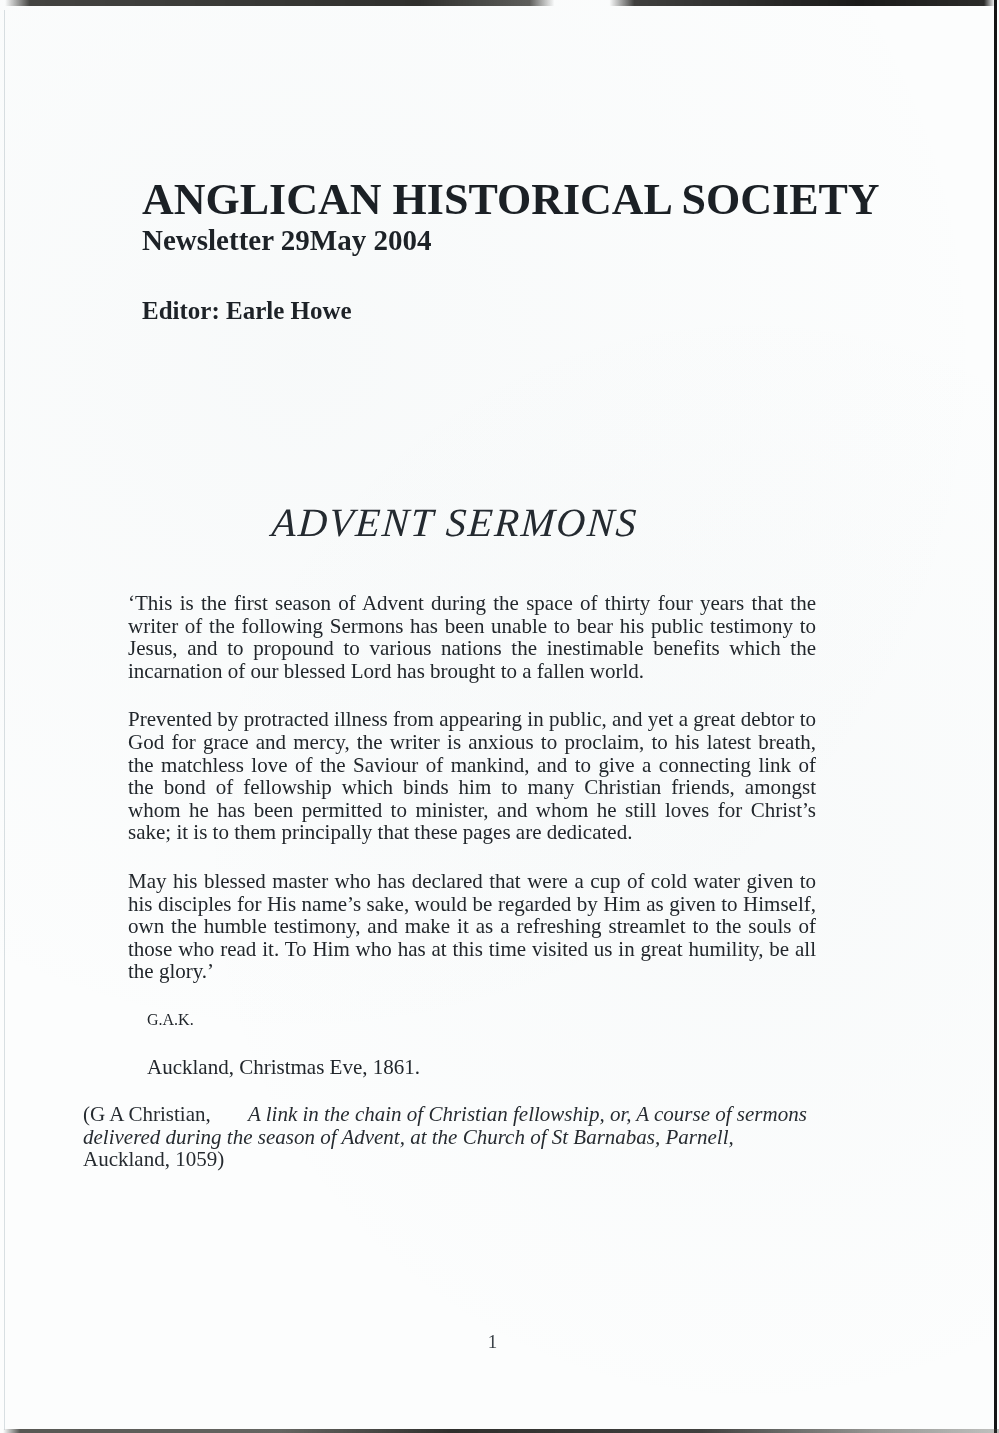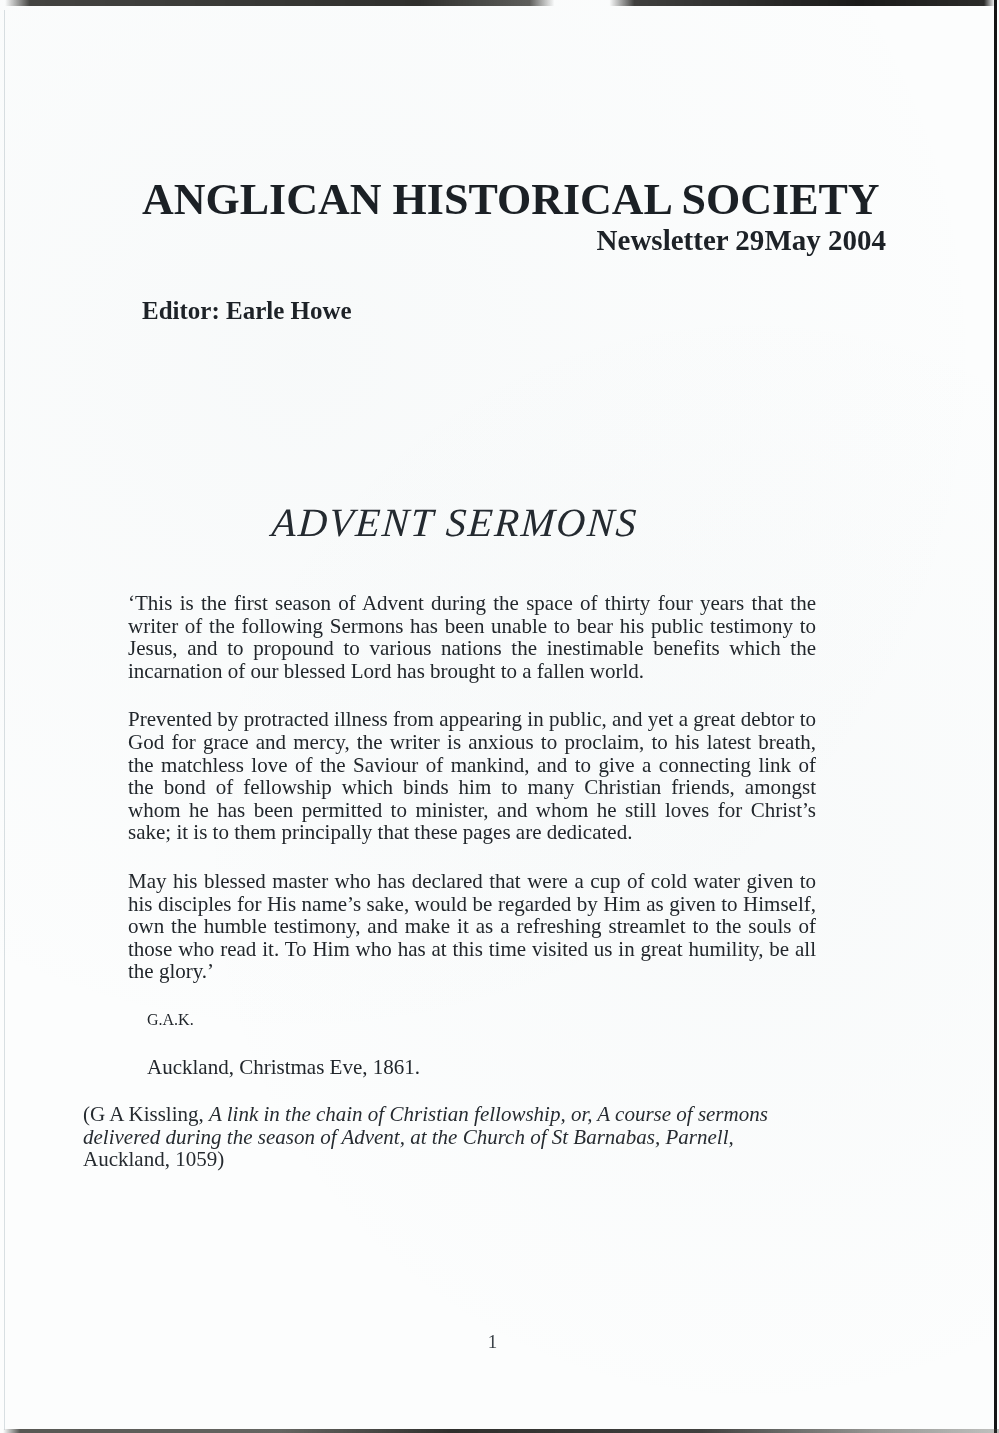--- a/index.html
+++ b/index.html
@@ -55,21 +55,21 @@
   .society-title {
     font-size: 44px;
     font-weight: bold;
     line-height: 44px;
     letter-spacing: 0px;
     color: #1b2025;
     white-space: nowrap;
   }
   .issue-row {
     display: flex;
-    justify-content: flex-end;
+    justify-content: flex-start;
     align-items: baseline;
     margin-top: 4px;
     font-size: 29px;
     font-weight: bold;
     line-height: 29px;
     color: #1d2227;
   }
   .editor-row {
     display: flex;
     justify-content: space-between;
@@ -121,21 +121,21 @@
     font-size: 21px;
     line-height: 22.5px;
   }
   .citation {
     margin: 24px 0 0 -45px;
     width: 736px;
     font-size: 21px;
     line-height: 22.6px;
     color: #262b30;
   }
-  .citation .it { font-style: italic; }
+  .citation .it { font-style: italic; margin-left: 32px; }
 
   .page-number {
     position: absolute;
     left: 0; top: 1331px; width: 985px;
     text-align: center;
     font-size: 19px;
     color: #3a4147;
   }
 </style>
 </head>
@@ -163,18 +163,18 @@
 
   <div class="body-block">
     <p>‘This is the first season of Advent during the space of thirty four years that the writer of the following Sermons has been unable to bear his public testimony to Jesus, and to propound to various nations the inestimable benefits which the incarnation of our blessed Lord has brought to a fallen world.</p>
     <p>Prevented by protracted illness from appearing in public, and yet a great debtor to God for grace and mercy, the writer is anxious to proclaim, to his latest breath, the matchless love of the Saviour of mankind, and to give a connecting link of the bond of fellowship which binds him to many Christian friends, amongst whom he has been permitted to minister, and whom he still loves for Christ’s sake; it is to them principally that these pages are dedicated.</p>
     <p>May his blessed master who has declared that were a cup of cold water given to his disciples for His name’s sake, would be regarded by Him as given to Himself, own the humble testimony, and make it as a refreshing streamlet to the souls of those who read it. To Him who has at this time visited us in great humility, be all the glory.’</p>
 
     <div class="signature">G.A.K.</div>
 
     <div class="dateline">Auckland, Christmas Eve, 1861.</div>
 
-    <div class="citation"><span>(G A Kissling, </span><span class="it">A link in the chain of Christian fellowship, or, A course of sermons delivered during the season of Advent, at the Church of St Barnabas, Parnell,</span><span> Auckland, 1059)</span></div>
+    <div class="citation"><span>(G A Christian, </span><span class="it">A link in the chain of Christian fellowship, or, A course of sermons delivered during the season of Advent, at the Church of St Barnabas, Parnell,</span><span> Auckland, 1059)</span></div>
   </div>
 
   <div class="page-number">1</div>
 
 </div>
 
 </body></html>

